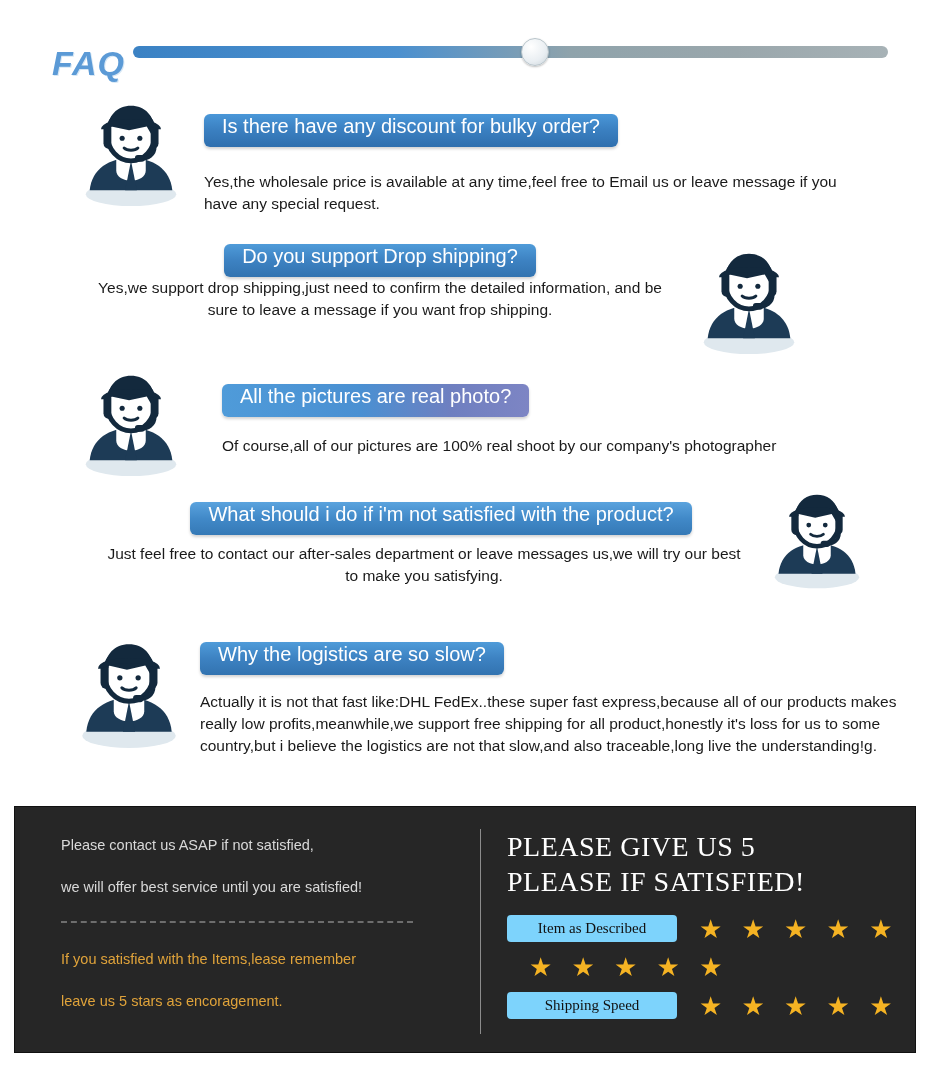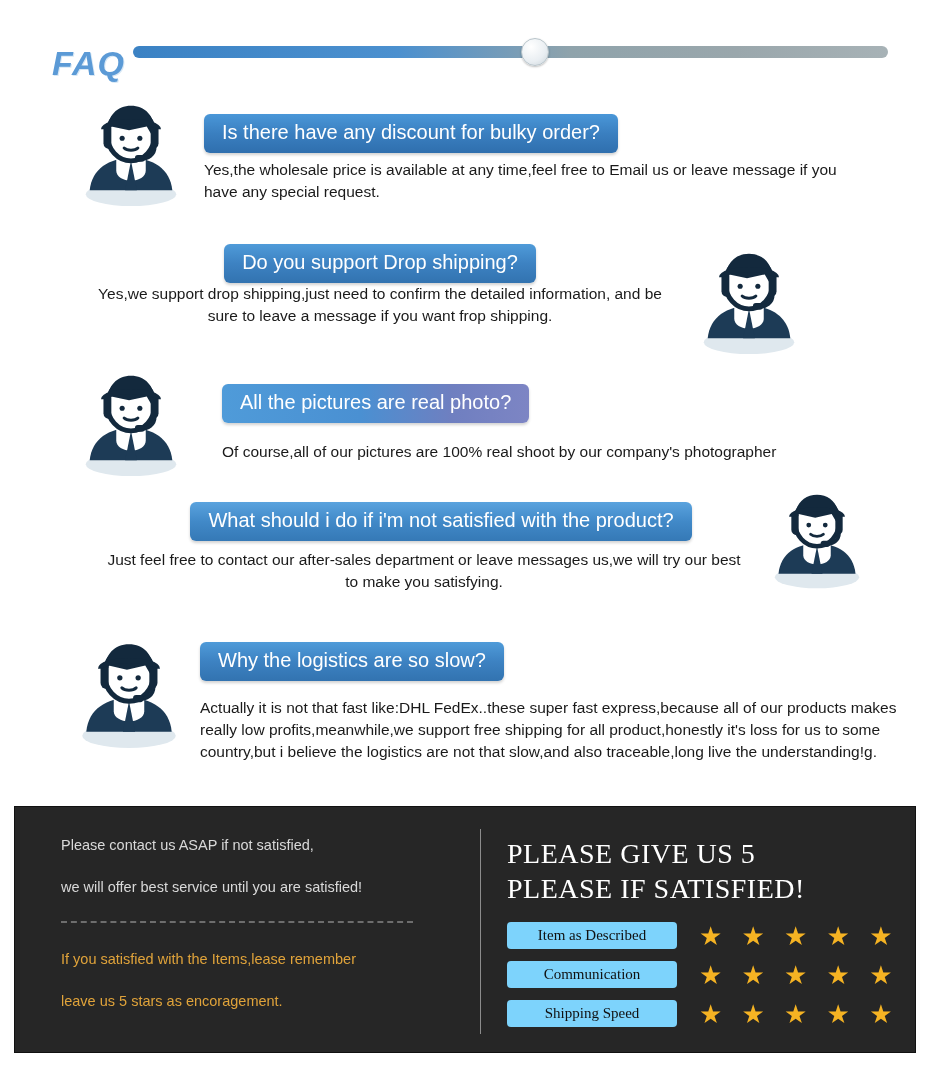--- a/index.html
+++ b/index.html
@@ -49,21 +49,21 @@
     border-radius: 50%;
     background: radial-gradient(circle at 35% 30%, #ffffff 0%, #e9eef2 60%, #c9d3d9 100%);
     border: 1px solid #b8c4ca;
     box-shadow: 0 1px 2px rgba(0,0,0,.25);
   }
 
   
   .qa { position: absolute; }
   .bubble {
     display: inline-block;
-    padding: 7px 18px 9px 18px;
+    padding: 1px 18px 9px 18px;
     border-radius: 6px;
     color: #ffffff;
     font-size: 20px;
     white-space: nowrap;
     box-shadow: 0 2px 3px rgba(0,0,0,.18);
   }
   .bubble.b1 { background: linear-gradient(to bottom, #4a97d8 0%, #3a7fc0 50%, #2f6fae 100%); }
   .bubble.b2 { background: linear-gradient(to bottom, #4f9bd9 0%, #3d82c2 50%, #3273b0 100%); }
   .bubble.b3 { background: linear-gradient(to right, #4f9bd9 0%, #4a90d2 45%, #6f7fc0 75%, #7d85c4 100%); }
   .bubble.b4 { background: linear-gradient(to bottom, #5aa3de 0%, #4189c8 50%, #3579b6 100%); }
@@ -116,21 +116,21 @@
   .footer-right {
     position: absolute;
     left: 492px; top: 22px;
     width: 400px;
   }
   .give-stars {
     color: #ffffff;
     font-size: 28px;
     line-height: 1.25;
     font-family: "Liberation Serif", serif;
-    margin: 7px 0 16px 0;
+    margin: 0 0 16px 0;
     letter-spacing: .5px;
   }
   .rating-row {
     display: flex;
     align-items: center;
     margin-bottom: 12px;
   }
   .rating-label {
     width: 170px;
     background: #7dd3fc;
@@ -173,21 +173,21 @@
       <path d="M53 57c3 3 11 3 14 0" stroke="#13293d" stroke-width="3" fill="none" stroke-linecap="round"></path>
       <path d="M32 36v16a6 6 0 0 0 6 6h2V36z" fill="#13293d"></path>
       <path d="M88 36v16a6 6 0 0 1-6 6h-2V36z" fill="#13293d"></path>
       <path d="M32 38a28 8 0 0 1 56 0" stroke="#13293d" stroke-width="5" fill="none"></path>
       <path d="M84 56c0 8-7 12-14 12" stroke="#13293d" stroke-width="4" fill="none"></path>
       <rect x="64" y="64" width="10" height="7" rx="3" fill="#13293d"></rect>
     </svg>
   </div>
   <div class="qa" style="left:204px; top:114px; width:700px;">
     <div class="bubble b1">Is there have any discount for bulky order?</div>
-    <div class="answer" style="margin-top:6px; width:670px;">Yes,the wholesale price is available at any time,feel free to Email us or leave message if you have any special request.</div>
+    <div class="answer" style="margin-top:24px; width:670px;">Yes,the wholesale price is available at any time,feel free to Email us or leave message if you have any special request.</div>
   </div>
 
   <div class="avatar" style="left:690px; top:240px;">
     <svg width="118" height="118" viewBox="0 0 120 120">
       <ellipse cx="60" cy="104" rx="46" ry="12" fill="#dfe8ee"></ellipse>
       <path d="M18 100c2-22 20-33 42-33s40 11 42 33z" fill="#1d3b56"></path>
       <path d="M45 66h30v14c0 6-7 10-15 10s-15-4-15-10z" fill="#ffffff"></path>
       <path d="M60 70 54 100h12z" fill="#1d3b56"></path>
       <ellipse cx="60" cy="44" rx="24" ry="26" fill="#ffffff" stroke="#13293d" stroke-width="5"></ellipse>
       <path d="M36 40c0-16 10-26 24-26s24 10 24 26c0 4-1 7-1 7l-7-12-18 4-18-4-3 12s-1-3-1-7z" fill="#13293d"></path>
@@ -291,21 +291,20 @@
       <div class="give-stars">
         <div>PLEASE GIVE US 5</div>
         <div>PLEASE IF SATISFIED!</div>
       </div>
 
       <div class="rating-row">
         <div class="rating-label">Item as Described</div>
         <div class="stars">★ ★ ★ ★ ★</div>
       </div>
       <div class="rating-row">
-        <div class="rating-label">Communication</div>
         <div class="stars">★ ★ ★ ★ ★</div>
       </div>
       <div class="rating-row">
         <div class="rating-label">Shipping Speed</div>
         <div class="stars">★ ★ ★ ★ ★</div>
       </div>
     </div>
 
   </div>
 

